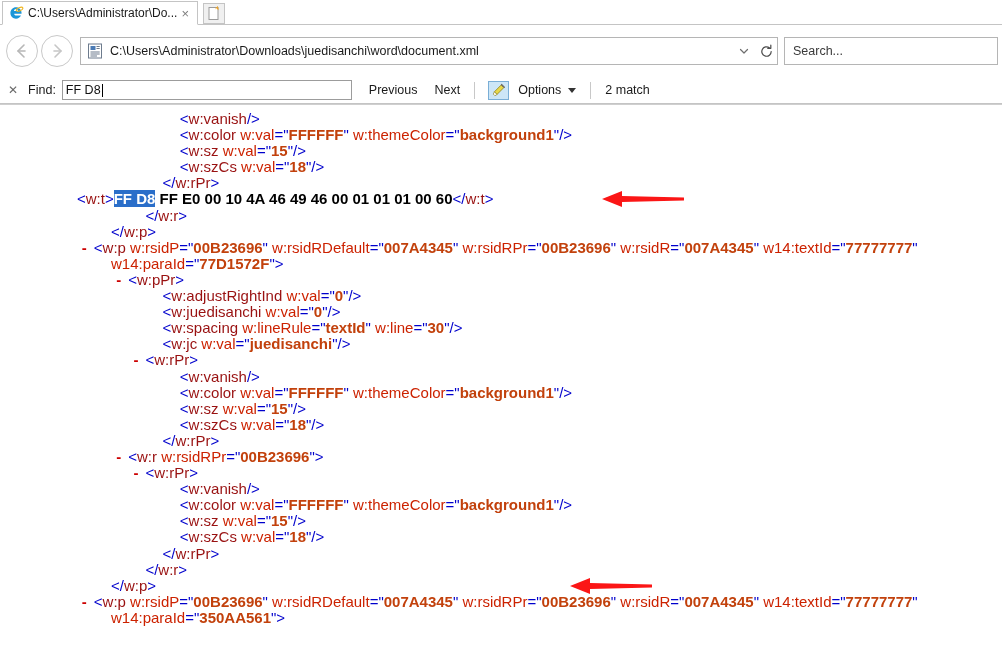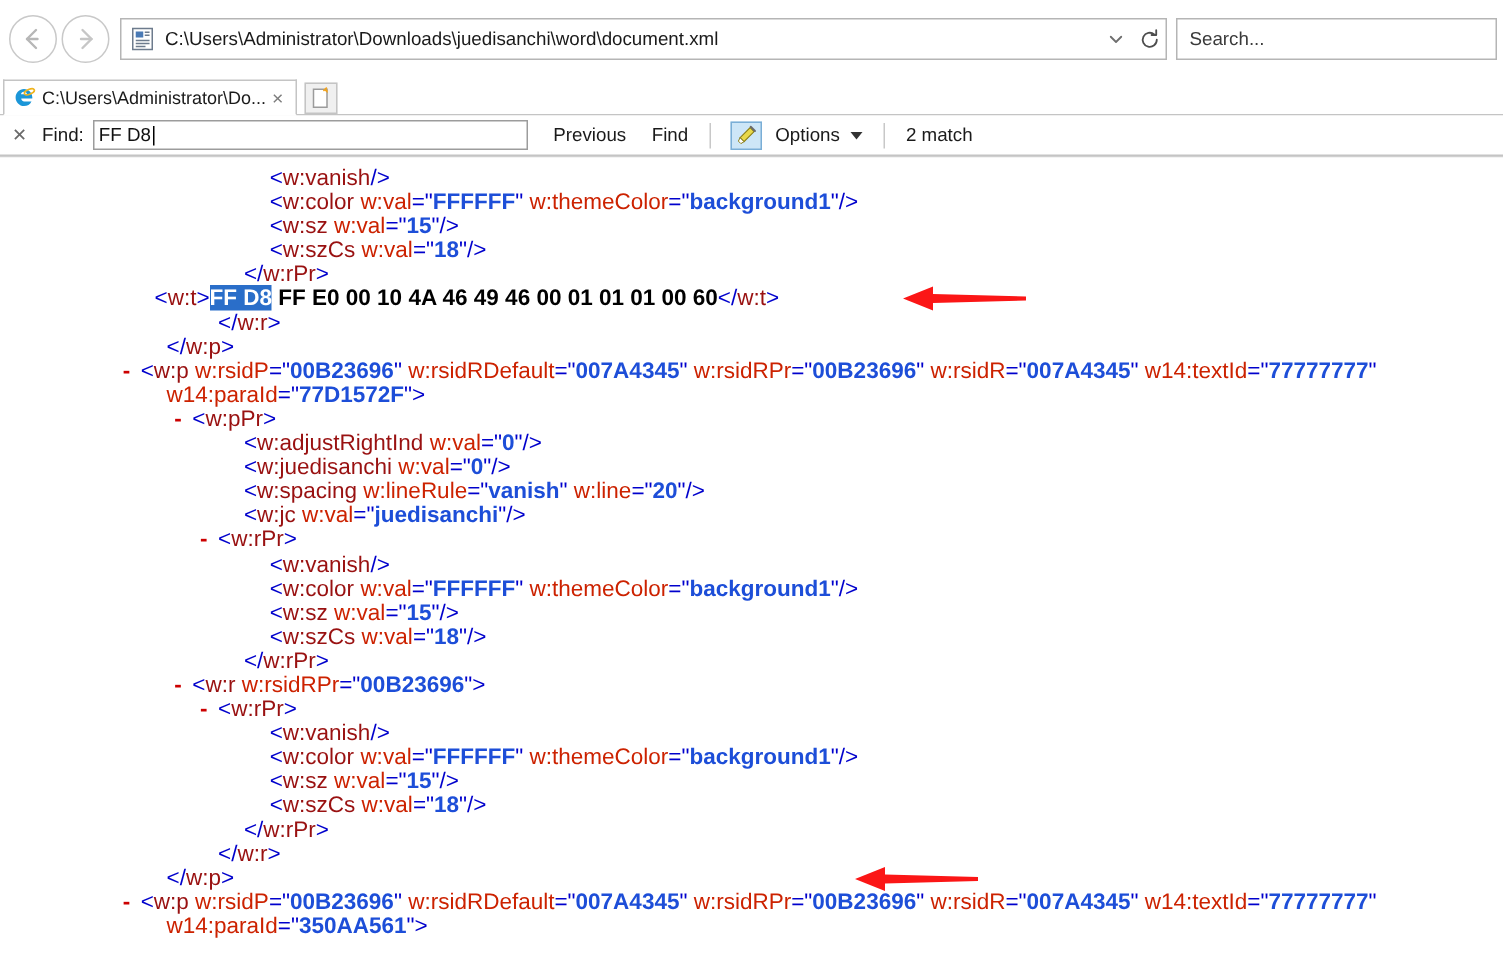--- a/index.html
+++ b/index.html
@@ -210,36 +210,56 @@
     color: #000;
   }
   .minus {
     color: #cc0000;
     font-weight: bold;
     font-family: "Liberation Sans", sans-serif;
   }
   .punct { color: #0000cc; }           
   .tagname { color: #991111; }         
   .attr { color: #cc2200; }            
-  .val { color: #1d4ed8; font-weight: bold; }  
+  .val { color: #c2410c; font-weight: bold; }  
   .text { color: #000000; font-weight: bold; } 
   .hl {
     background: #2a6ec9;
     color: #ffffff;
     font-weight: bold;
   }
 
   
   .red-arrow { position: absolute; }
   .red-arrow svg { display: block; }
 </style>
 </head>
 <body>
 
 <div id="browser-chrome">
+
+  <div id="tab-row">
+    <div id="tab-active">
+      <svg id="tab-favicon" viewBox="0 0 16 16">
+        <path d="M8 2.3 C4.9 2.3 2.4 4.8 2.4 8 c0 3.2 2.5 5.7 5.6 5.7 2.2 0 4.1-1.2 5-3.1 H8.2
+                 c-1.2 0-2-.8-2-1.9 h7.3 c.03-.24.05-.48.05-.7 C13.55 4.8 11.1 2.3 8 2.3 z
+                 M8 4.1 c1.1 0 1.9.7 2 1.8 H6 c.1-1.1.9-1.8 2-1.8 z" fill="#1b96d8"></path>
+        <ellipse cx="11.6" cy="4.2" rx="3.5" ry="1.6" transform="rotate(-22 11.6 4.2)" fill="none" stroke="#f0b41e" stroke-width="1.1"></ellipse>
+      </svg>
+      <span id="tab-title">C:\Users\Administrator\Do...</span>
+      <span id="tab-close">×</span>
+    </div>
+    <div id="new-tab-btn">
+      <svg width="14" height="15" viewBox="0 0 14 15">
+        <rect x="2" y="1.5" width="9" height="12" fill="#ffffff" stroke="#9b9b9b" stroke-width="1"></rect>
+        <path d="M8.8 1.6 L11.4 4.2 L11.4 1.6 Z" fill="#f2a31c"></path>
+        <path d="M8.6 2.6 L10.9 0.4" stroke="#f2a31c" stroke-width="1"></path>
+      </svg>
+    </div>
+  </div>
 
   <div id="nav-row">
 
     <div class="nav-btn">
       <svg width="22" height="22" viewBox="0 0 22 22">
         <path d="M13 5 L7 11 L13 17" fill="none" stroke="#b7b7b7" stroke-width="1.6" stroke-linecap="round" stroke-linejoin="round"></path>
         <path d="M7 11 L14 11" fill="none" stroke="#b7b7b7" stroke-width="1.6" stroke-linecap="round"></path>
       </svg>
     </div>
 
@@ -273,49 +293,29 @@
           <path d="M12.6 1.2 L12.6 4.6 L9.3 4.6" fill="none" stroke="#4d4d4d" stroke-width="1.3" stroke-linecap="round" stroke-linejoin="round"></path>
         </svg>
       </div>
     </div>
 
     <div id="search-box">
       <span id="search-placeholder">Search...</span>
     </div>
   </div>
 
-  <div id="tab-row">
-    <div id="tab-active">
-      <svg id="tab-favicon" viewBox="0 0 16 16">
-        <path d="M8 2.3 C4.9 2.3 2.4 4.8 2.4 8 c0 3.2 2.5 5.7 5.6 5.7 2.2 0 4.1-1.2 5-3.1 H8.2
-                 c-1.2 0-2-.8-2-1.9 h7.3 c.03-.24.05-.48.05-.7 C13.55 4.8 11.1 2.3 8 2.3 z
-                 M8 4.1 c1.1 0 1.9.7 2 1.8 H6 c.1-1.1.9-1.8 2-1.8 z" fill="#1b96d8"></path>
-        <ellipse cx="11.6" cy="4.2" rx="3.5" ry="1.6" transform="rotate(-22 11.6 4.2)" fill="none" stroke="#f0b41e" stroke-width="1.1"></ellipse>
-      </svg>
-      <span id="tab-title">C:\Users\Administrator\Do...</span>
-      <span id="tab-close">×</span>
-    </div>
-    <div id="new-tab-btn">
-      <svg width="14" height="15" viewBox="0 0 14 15">
-        <rect x="2" y="1.5" width="9" height="12" fill="#ffffff" stroke="#9b9b9b" stroke-width="1"></rect>
-        <path d="M8.8 1.6 L11.4 4.2 L11.4 1.6 Z" fill="#f2a31c"></path>
-        <path d="M8.6 2.6 L10.9 0.4" stroke="#f2a31c" stroke-width="1"></path>
-      </svg>
-    </div>
-  </div>
-
   <div id="find-bar">
     <span id="find-close">✕</span>
     <span id="find-label">Find:</span>
     <div id="find-input">
       <span>FF D8</span>
         <span id="find-caret"></span>
     </div>
     <span class="find-btn">Previous</span>
-    <span class="find-btn">Find</span>
+    <span class="find-btn">Next</span>
     <span class="find-sep"></span>
     <div id="highlight-btn">
       <svg width="15" height="15" viewBox="0 0 16 16">
         <path d="M10.8 2.2 L13.6 5 L6.4 12.2 L3.6 9.4 Z" fill="#e8d84a" stroke="#8a7d14" stroke-width="0.8"></path>
         <path d="M3.6 9.4 L6.4 12.2 L4.2 13.6 L2.4 11.8 Z" fill="#ffffff" stroke="#8a7d14" stroke-width="0.7"></path>
         <path d="M11.2 1.6 L14.2 4.6" stroke="#6b6b6b" stroke-width="1.4" stroke-linecap="round"></path>
       </svg>
     </div>
     <span id="options-btn">
       <span>Options</span>
@@ -326,29 +326,29 @@
   </div>
 </div>
 
 <div id="xml-view">
   <div id="xml-lines">
       <div class="xml-line" style="padding-left: 179.8px; position: relative;"><span class="punct">&lt;</span><span class="tagname">w:vanish</span><span class="punct">/&gt;</span></div>
       <div class="xml-line" style="padding-left: 179.8px; position: relative;"><span class="punct">&lt;</span><span class="tagname">w:color </span><span class="attr">w:val</span><span class="punct">="</span><span class="val">FFFFFF</span><span class="punct">" </span><span class="attr">w:themeColor</span><span class="punct">="</span><span class="val">background1</span><span class="punct">"/&gt;</span></div>
       <div class="xml-line" style="padding-left: 179.8px; position: relative;"><span class="punct">&lt;</span><span class="tagname">w:sz </span><span class="attr">w:val</span><span class="punct">="</span><span class="val">15</span><span class="punct">"/&gt;</span></div>
       <div class="xml-line" style="padding-left: 179.8px; position: relative;"><span class="punct">&lt;</span><span class="tagname">w:szCs </span><span class="attr">w:val</span><span class="punct">="</span><span class="val">18</span><span class="punct">"/&gt;</span></div>
       <div class="xml-line" style="padding-left: 162.6px; position: relative;"><span class="punct">&lt;/</span><span class="tagname">w:rPr</span><span class="punct">&gt;</span></div>
-      <div class="xml-line" style="padding-left: 103px; position: relative;"><span class="punct">&lt;</span><span class="tagname">w:t</span><span class="punct">&gt;</span><span class="hl">FF D8</span><span class="text"> FF E0 00 10 4A 46 49 46 00 01 01 01 00 60</span><span class="punct">&lt;/</span><span class="tagname">w:t</span><span class="punct">&gt;</span></div>
+      <div class="xml-line" style="padding-left: 77px; position: relative;"><span class="punct">&lt;</span><span class="tagname">w:t</span><span class="punct">&gt;</span><span class="hl">FF D8</span><span class="text"> FF E0 00 10 4A 46 49 46 00 01 01 01 00 60</span><span class="punct">&lt;/</span><span class="tagname">w:t</span><span class="punct">&gt;</span></div>
       <div class="xml-line" style="padding-left: 145.4px; position: relative;"><span class="punct">&lt;/</span><span class="tagname">w:r</span><span class="punct">&gt;</span></div>
       <div class="xml-line" style="padding-left: 111px; position: relative;"><span class="punct">&lt;/</span><span class="tagname">w:p</span><span class="punct">&gt;</span></div>
       <div class="xml-line" style="padding-left: 93.8px; position: relative;"><span class="minus" style="position: absolute; left: 81.8px;">-</span><span class="punct">&lt;</span><span class="tagname">w:p </span><span class="attr">w:rsidP</span><span class="punct">="</span><span class="val">00B23696</span><span class="punct">" </span><span class="attr">w:rsidRDefault</span><span class="punct">="</span><span class="val">007A4345</span><span class="punct">" </span><span class="attr">w:rsidRPr</span><span class="punct">="</span><span class="val">00B23696</span><span class="punct">" </span><span class="attr">w:rsidR</span><span class="punct">="</span><span class="val">007A4345</span><span class="punct">" </span><span class="attr">w14:textId</span><span class="punct">="</span><span class="val">77777777</span><span class="punct">"</span></div>
       <div class="xml-line" style="padding-left: 111px; position: relative;"><span class="attr">w14:paraId</span><span class="punct">="</span><span class="val">77D1572F</span><span class="punct">"&gt;</span></div>
       <div class="xml-line" style="padding-left: 128.2px; position: relative;"><span class="minus" style="position: absolute; left: 116.2px;">-</span><span class="punct">&lt;</span><span class="tagname">w:pPr</span><span class="punct">&gt;</span></div>
       <div class="xml-line" style="padding-left: 162.6px; position: relative;"><span class="punct">&lt;</span><span class="tagname">w:adjustRightInd </span><span class="attr">w:val</span><span class="punct">="</span><span class="val">0</span><span class="punct">"/&gt;</span></div>
       <div class="xml-line" style="padding-left: 162.6px; position: relative;"><span class="punct">&lt;</span><span class="tagname">w:juedisanchi </span><span class="attr">w:val</span><span class="punct">="</span><span class="val">0</span><span class="punct">"/&gt;</span></div>
-      <div class="xml-line" style="padding-left: 162.6px; position: relative;"><span class="punct">&lt;</span><span class="tagname">w:spacing </span><span class="attr">w:lineRule</span><span class="punct">="</span><span class="val">vanish</span><span class="punct">" </span><span class="attr">w:line</span><span class="punct">="</span><span class="val">20</span><span class="punct">"/&gt;</span></div>
+      <div class="xml-line" style="padding-left: 162.6px; position: relative;"><span class="punct">&lt;</span><span class="tagname">w:spacing </span><span class="attr">w:lineRule</span><span class="punct">="</span><span class="val">textId</span><span class="punct">" </span><span class="attr">w:line</span><span class="punct">="</span><span class="val">30</span><span class="punct">"/&gt;</span></div>
       <div class="xml-line" style="padding-left: 162.6px; position: relative;"><span class="punct">&lt;</span><span class="tagname">w:jc </span><span class="attr">w:val</span><span class="punct">="</span><span class="val">juedisanchi</span><span class="punct">"/&gt;</span></div>
       <div class="xml-line" style="padding-left: 145.4px; position: relative;"><span class="minus" style="position: absolute; left: 133.4px;">-</span><span class="punct">&lt;</span><span class="tagname">w:rPr</span><span class="punct">&gt;</span></div>
       <div class="xml-line" style="padding-left: 179.8px; position: relative;"><span class="punct">&lt;</span><span class="tagname">w:vanish</span><span class="punct">/&gt;</span></div>
       <div class="xml-line" style="padding-left: 179.8px; position: relative;"><span class="punct">&lt;</span><span class="tagname">w:color </span><span class="attr">w:val</span><span class="punct">="</span><span class="val">FFFFFF</span><span class="punct">" </span><span class="attr">w:themeColor</span><span class="punct">="</span><span class="val">background1</span><span class="punct">"/&gt;</span></div>
       <div class="xml-line" style="padding-left: 179.8px; position: relative;"><span class="punct">&lt;</span><span class="tagname">w:sz </span><span class="attr">w:val</span><span class="punct">="</span><span class="val">15</span><span class="punct">"/&gt;</span></div>
       <div class="xml-line" style="padding-left: 179.8px; position: relative;"><span class="punct">&lt;</span><span class="tagname">w:szCs </span><span class="attr">w:val</span><span class="punct">="</span><span class="val">18</span><span class="punct">"/&gt;</span></div>
       <div class="xml-line" style="padding-left: 162.6px; position: relative;"><span class="punct">&lt;/</span><span class="tagname">w:rPr</span><span class="punct">&gt;</span></div>
       <div class="xml-line" style="padding-left: 128.2px; position: relative;"><span class="minus" style="position: absolute; left: 116.2px;">-</span><span class="punct">&lt;</span><span class="tagname">w:r </span><span class="attr">w:rsidRPr</span><span class="punct">="</span><span class="val">00B23696</span><span class="punct">"&gt;</span></div>
       <div class="xml-line" style="padding-left: 145.4px; position: relative;"><span class="minus" style="position: absolute; left: 133.4px;">-</span><span class="punct">&lt;</span><span class="tagname">w:rPr</span><span class="punct">&gt;</span></div>
       <div class="xml-line" style="padding-left: 179.8px; position: relative;"><span class="punct">&lt;</span><span class="tagname">w:vanish</span><span class="punct">/&gt;</span></div>

